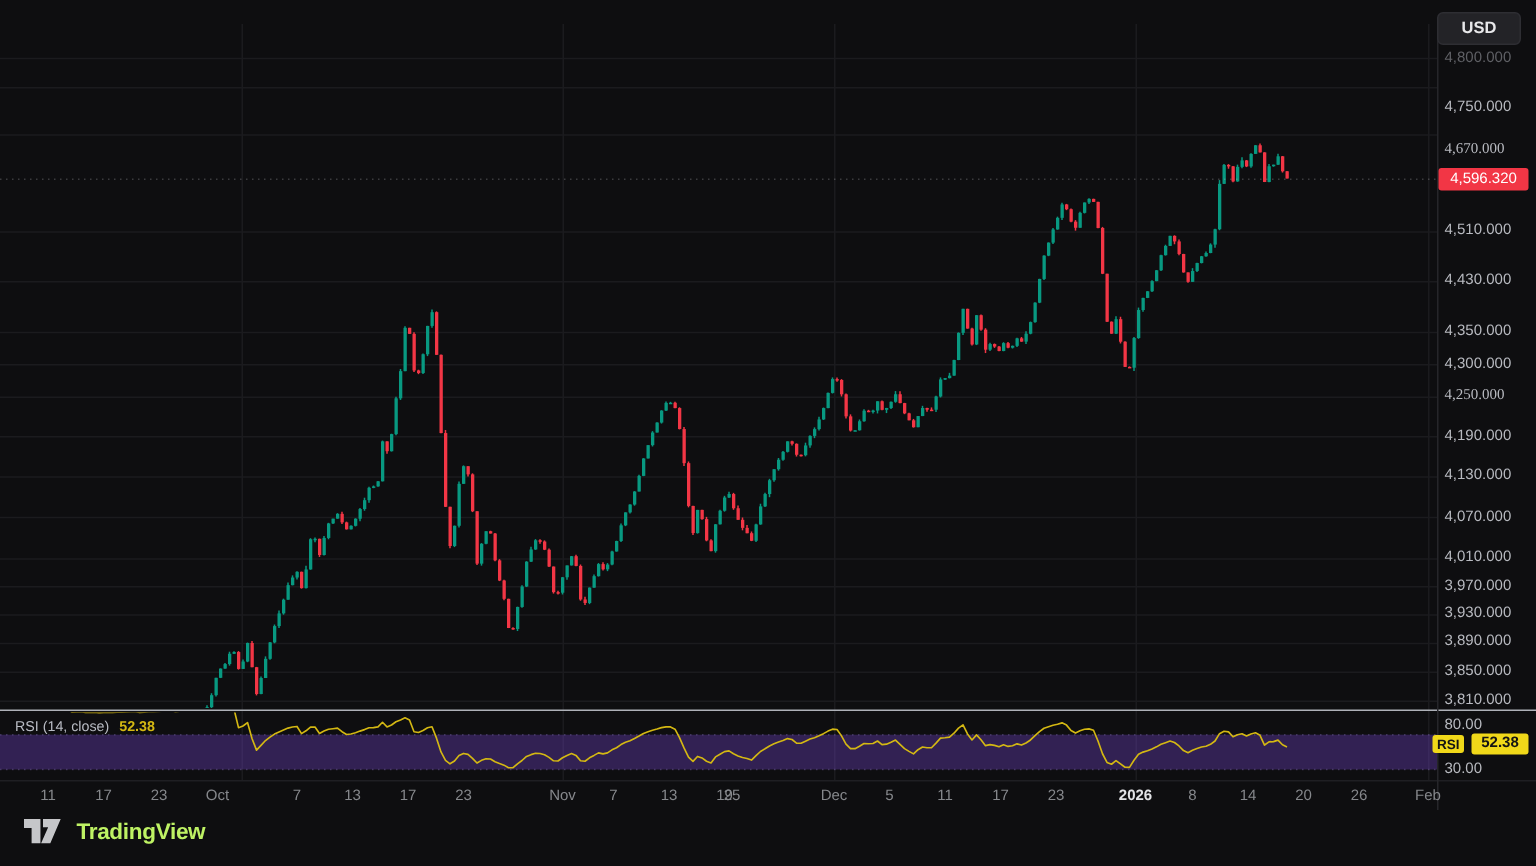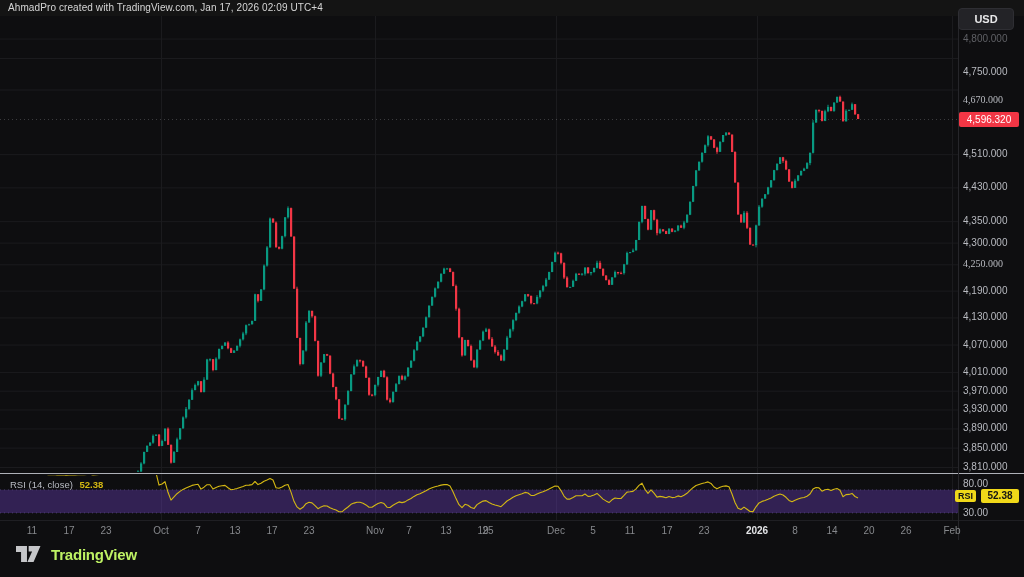--- a/index.html
+++ b/index.html
@@ -30,23 +30,20 @@
   .rsi-valbadge{position:absolute;left:981px;top:489px;width:38px;height:14px;background:#f0d819;color:#141414;
        font-size:10px;font-weight:bold;line-height:14px;text-align:center;border-radius:2px;}
   .footer-logo{position:absolute;left:16px;top:546px;display:flex;align-items:center;gap:8px;cursor:pointer;}
   .footer-logo .lgtext{font-size:15px;font-weight:bold;color:#bef264;letter-spacing:-.2px;}
 </style>
 </head>
 <body>
 
 <div class="stage">
 
-  <div class="topbar">
-    <span>AhmadPro created with TradingView.com, Jan 17, 2026 02:09 UTC+4</span>
-  </div>
 
   <svg id="chart" width="1024" height="577" viewBox="0 0 1024 577" xmlns="http://www.w3.org/2000/svg">
       <defs>
         <clipPath id="mainClip">
           <rect x="0" y="16" width="958" height="456"></rect>
         </clipPath>
         <clipPath id="rsiClip">
           <rect x="0" y="475" width="958" height="43"></rect>
         </clipPath>
       </defs>
@@ -725,21 +722,21 @@
       <div class="rtick" style="top: 478px;">80.00</div>
       <div class="rtick" style="top: 507px;">30.00</div>
     </div>
   <div class="rsi-tag">RSI</div>
   <div class="rsi-valbadge">52.38</div>
 
   <div id="time-axis">
       <div class="ttick" style="left: 32px;">11</div>
       <div class="ttick" style="left: 69px;">17</div>
       <div class="ttick" style="left: 106px;">23</div>
-      <div class="ttick" style="left: 161px;">Oct</div>
+      <div class="ttick" style="left: 145px;">Oct</div>
       <div class="ttick" style="left: 198px;">7</div>
       <div class="ttick" style="left: 235px;">13</div>
       <div class="ttick" style="left: 272px;">17</div>
       <div class="ttick" style="left: 309px;">23</div>
       <div class="ttick" style="left: 375px;">Nov</div>
       <div class="ttick" style="left: 409px;">7</div>
       <div class="ttick" style="left: 446px;">13</div>
       <div class="ttick" style="left: 483px;">19</div>
       <div class="ttick" style="left: 488px;">25</div>
       <div class="ttick" style="left: 556px;">Dec</div>

